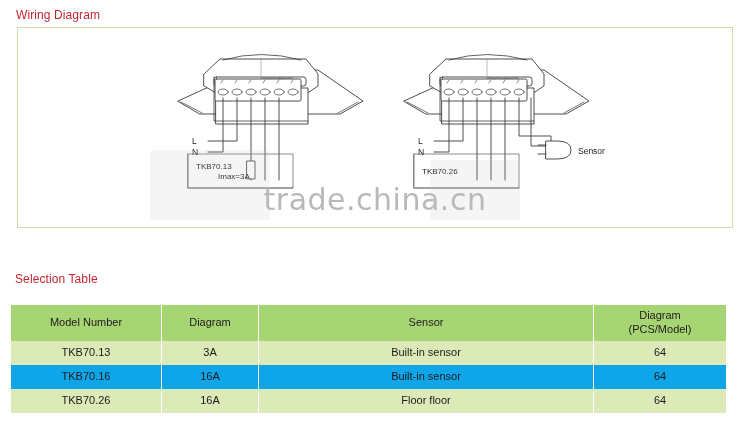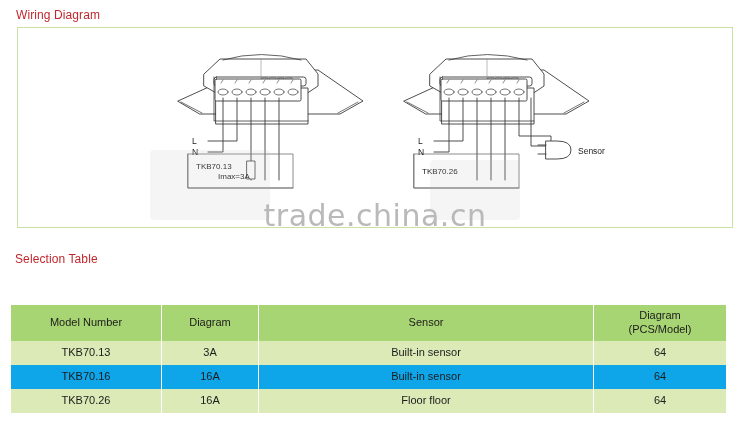--- a/index.html
+++ b/index.html
@@ -23,21 +23,21 @@
 
   
   .section-title {
     position: absolute;
     font-size: 12px;
     color: #c0272d;
     letter-spacing: 0.1px;
     white-space: nowrap;
   }
   #wiring-title { left: 16px; top: 8px; }
-  #selection-title { left: 15px; top: 252px; }
+  #selection-title { left: 15px; top: 272px; }
 
   
   .wiring-panel {
     position: absolute;
     left: 17px;
     top: 27px;
     width: 716px;
     height: 201px;
     border: 1px solid #c9e2a4;
     background: #ffffff;
@@ -50,21 +50,21 @@
   .diagram-svg {
     position: absolute;
     left: 0;
     top: 0;
   }
 
   
   .watermark {
     position: absolute;
     left: 0;
-    top: 198px;
+    top: 182px;
     width: 750px;
     text-align: center;
     font-size: 30px;
     color: #b9b9b9;
     letter-spacing: 0.5px;
     font-family: "DejaVu Sans", sans-serif;
     pointer-events: none;
     white-space: nowrap;
   }
   .watermark-mark {

